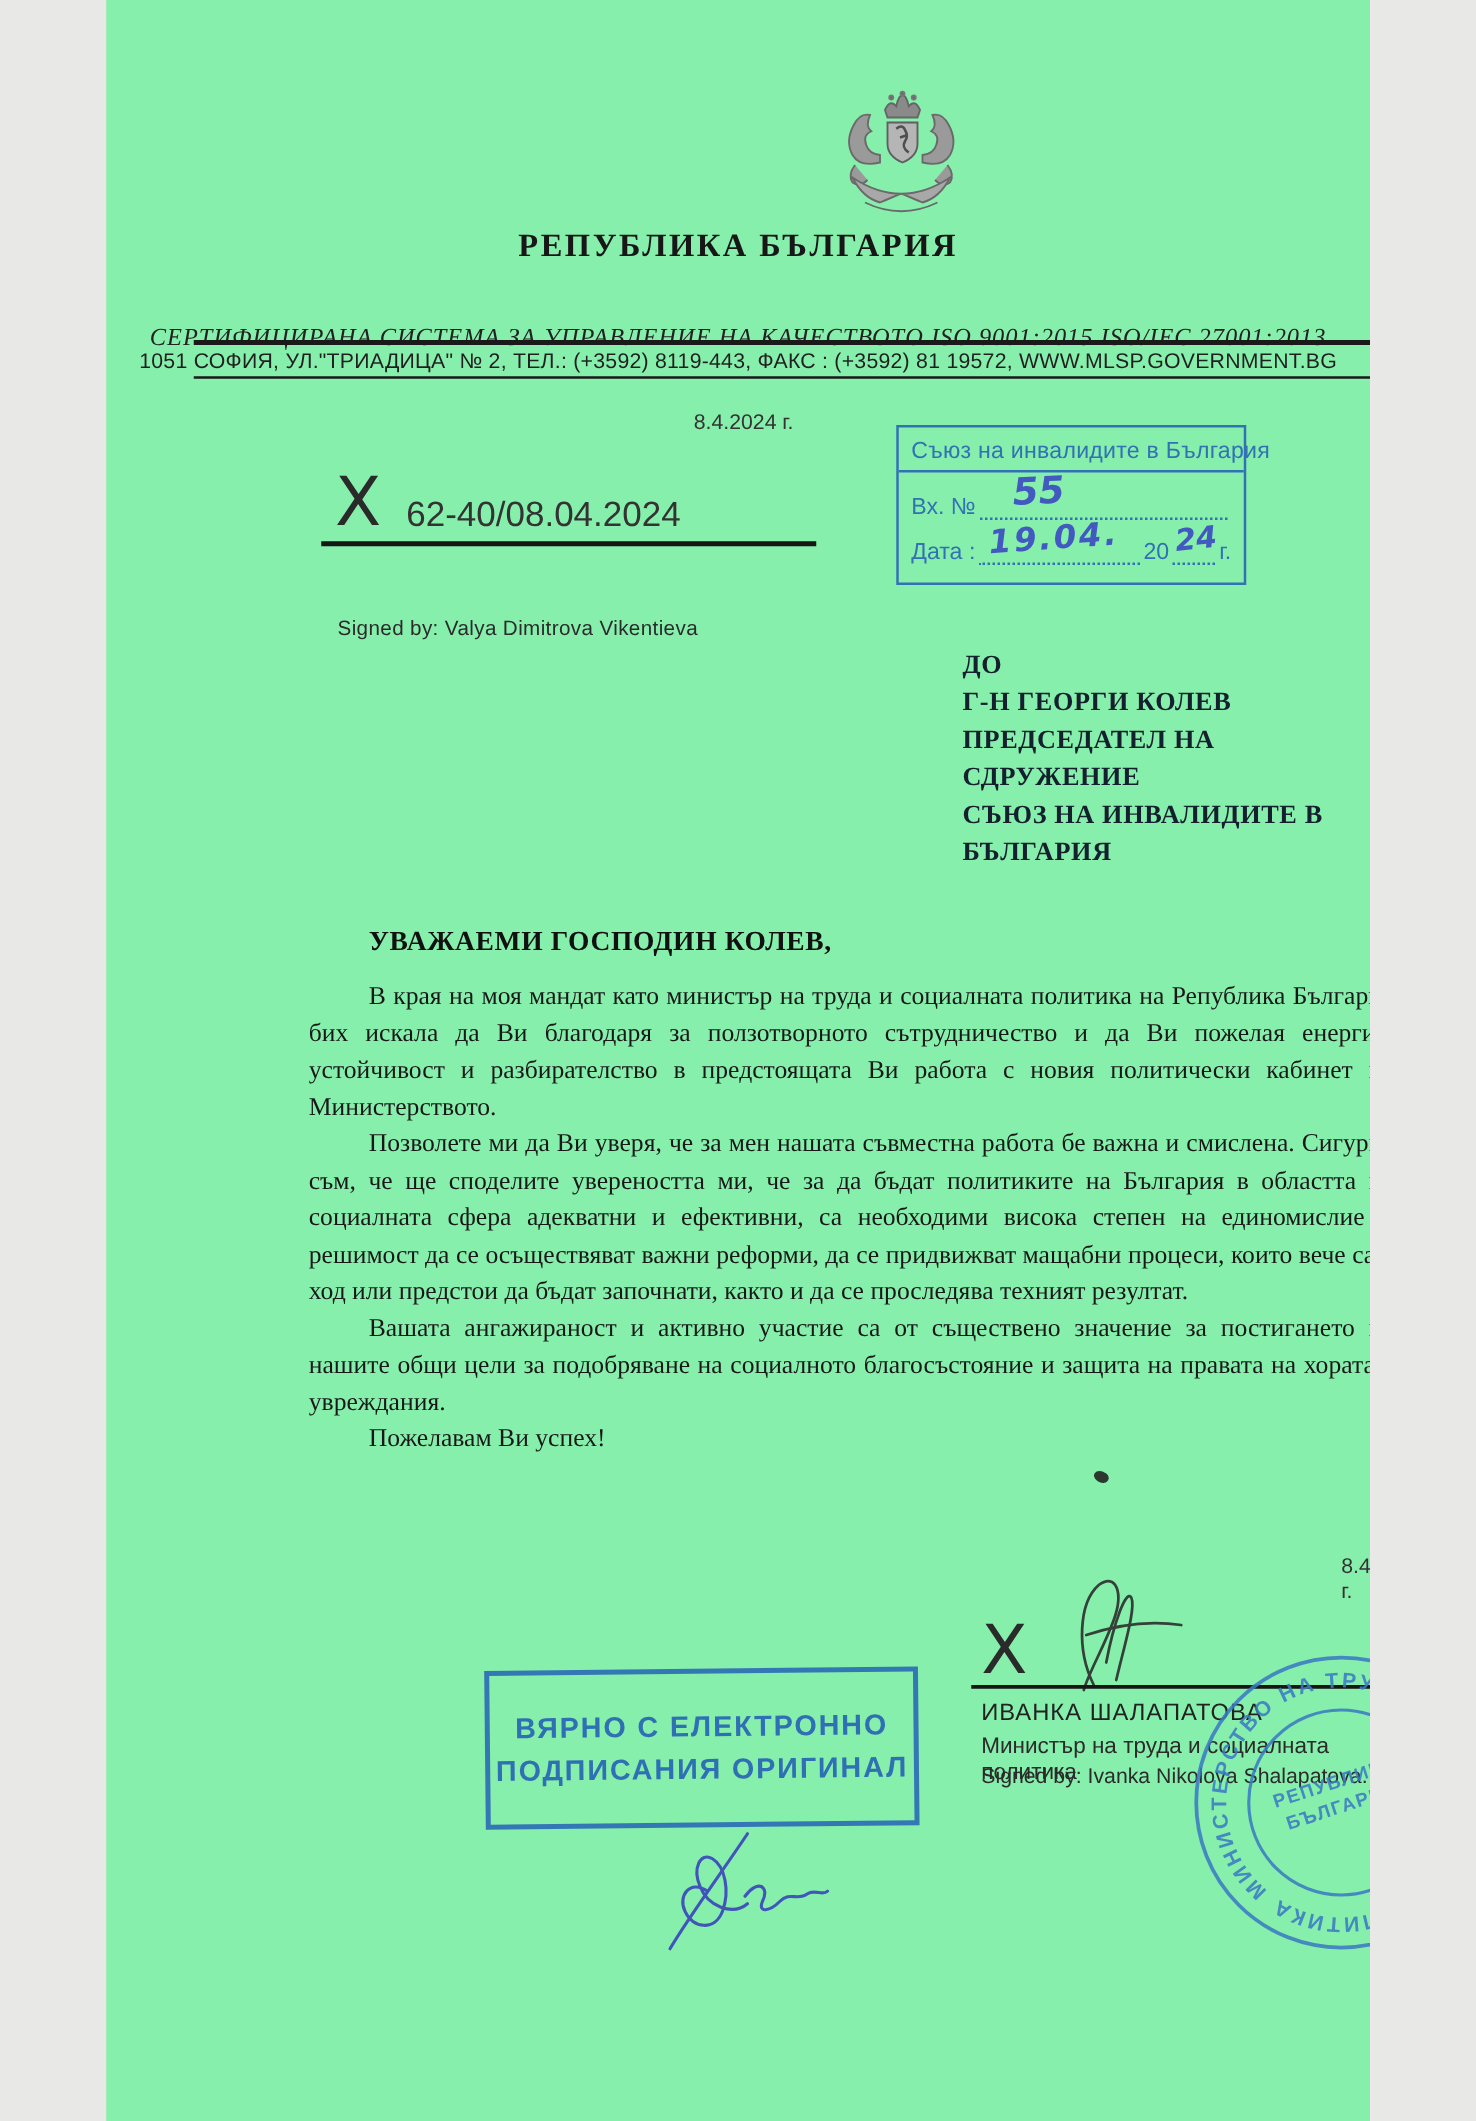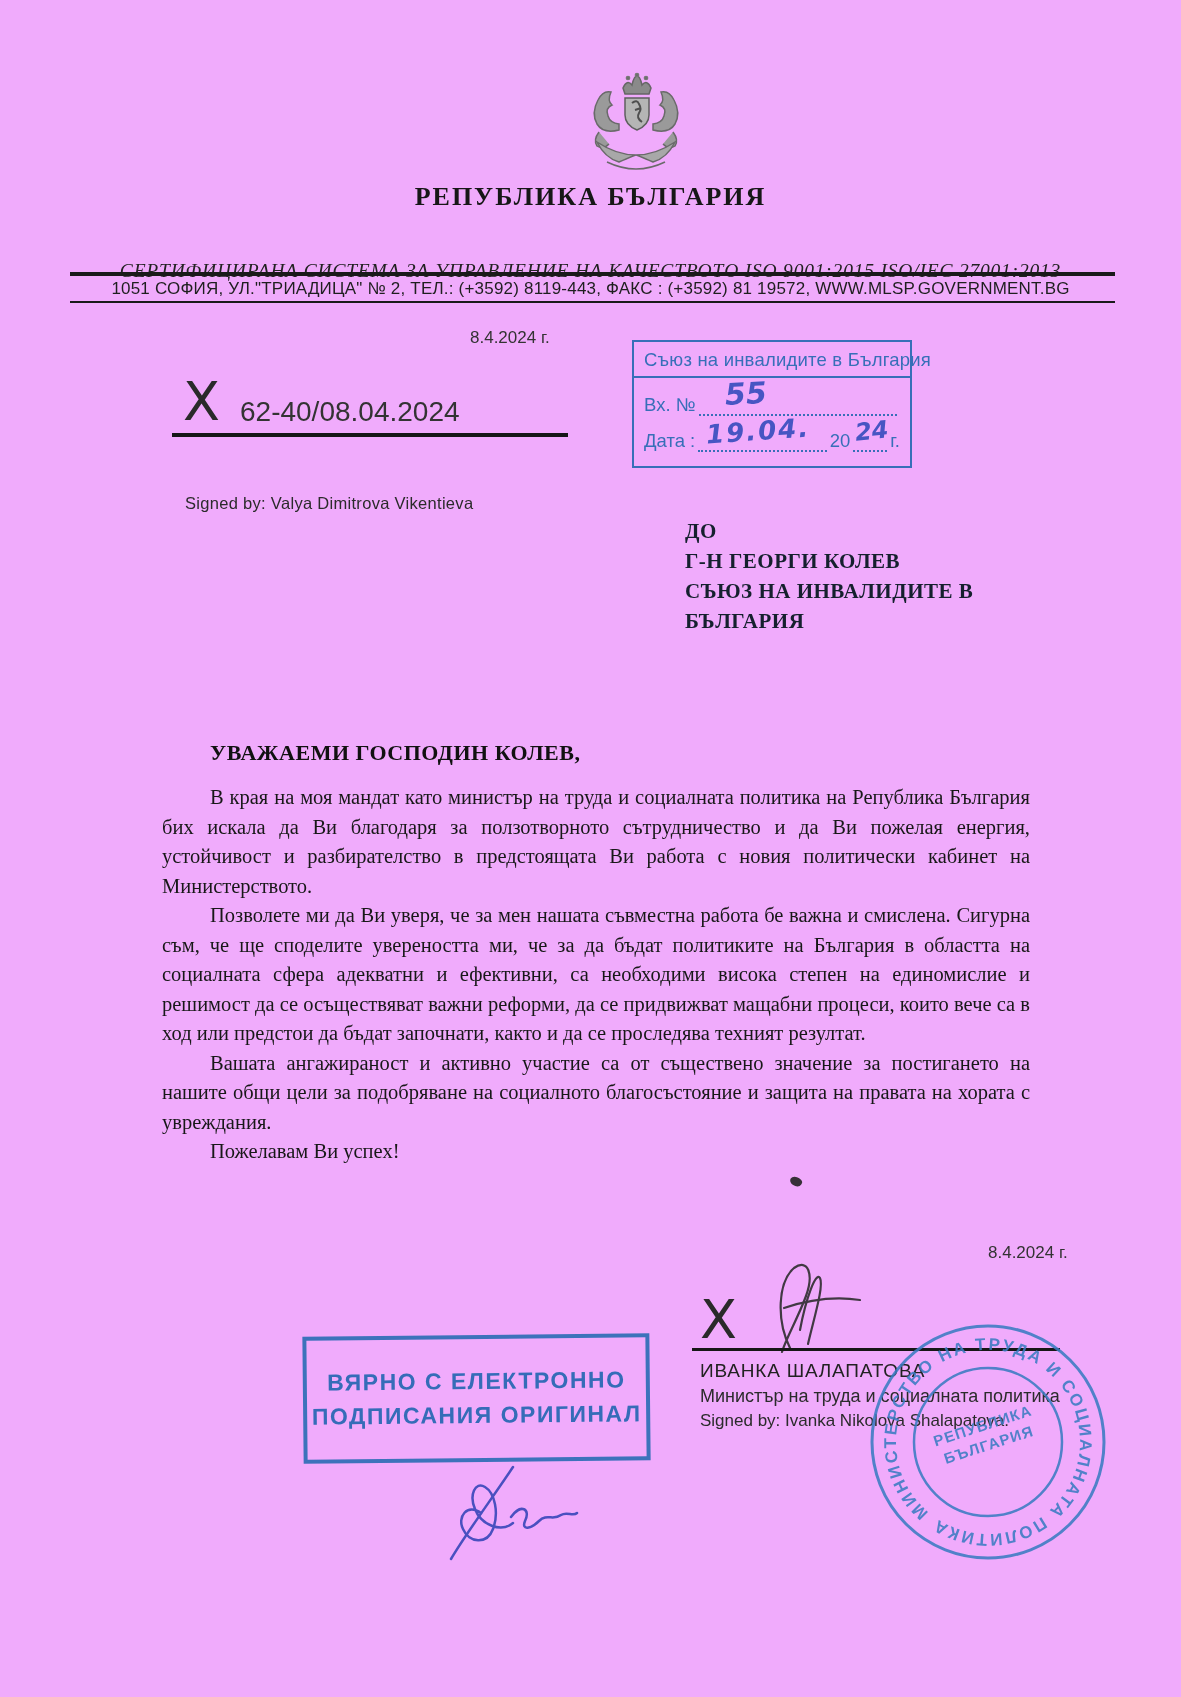--- a/index.html
+++ b/index.html
@@ -1,21 +1,21 @@
 <!DOCTYPE html>
 <html><head>
 <meta charset="utf-8">
 <style>
   html,body{margin:0;padding:0;}
   body{background:#e8e8e6;}
   .page{
     position:relative;
-    width:1181px;height:1697px;
+    width:1011px;height:1697px;
     margin:0 auto;
-    background:#f0abfc;
+    background:#86efac;
     overflow:hidden;
     font-family:"Liberation Serif",serif;
     color:#1c1c1c;
   }
   .abs{position:absolute;}
   .sans{font-family:"Liberation Sans",sans-serif;}
   .serif{font-family:"Liberation Serif",serif;}
   .hand{font-family:"DejaVu Sans",sans-serif;font-style:italic;color:#3f51c1;}
   .center{left:0;right:0;text-align:center;}
 
@@ -141,20 +141,21 @@
   </div>
 
   <div class="abs xmark1">X</div>
   <div class="abs sans refnum">62-40/08.04.2024</div>
   <div class="abs refline"></div>
   <div class="abs sans signedby1">Signed by: Valya Dimitrova Vikentieva</div>
 
   <div class="abs recipient serif">
     <div>ДО</div>
     <div>Г-Н ГЕОРГИ КОЛЕВ</div>
+    <div>ПРЕДСЕДАТЕЛ НА СДРУЖЕНИЕ</div>
     <div>СЪЮЗ НА ИНВАЛИДИТЕ В</div>
     <div>БЪЛГАРИЯ</div>
   </div>
 
   <div class="abs salutation serif">УВАЖАЕМИ ГОСПОДИН КОЛЕВ,</div>
   <div class="abs bodytext serif">
     <p>В края на моя мандат като министър на труда и социалната политика на Република България бих искала да Ви благодаря за ползотворното сътрудничество и да Ви пожелая енергия, устойчивост и разбирателство в предстоящата Ви работа с новия политически кабинет на Министерството.</p>
     <p>Позволете ми да Ви уверя, че за мен нашата съвместна работа бе важна и смислена. Сигурна съм, че ще споделите увереността ми, че за да бъдат политиките на България в областта на социалната сфера адекватни и ефективни, са необходими висока степен на единомислие и решимост да се осъществяват важни реформи, да се придвижват мащабни процеси, които вече са в ход или предстои да бъдат започнати, както и да се проследява техният резултат.</p>
     <p>Вашата ангажираност и активно участие са от съществено значение за постигането на нашите общи цели за подобряване на социалното благосъстояние и защита на правата на хората с увреждания.</p>
     <p>Пожелавам Ви успех!</p>

